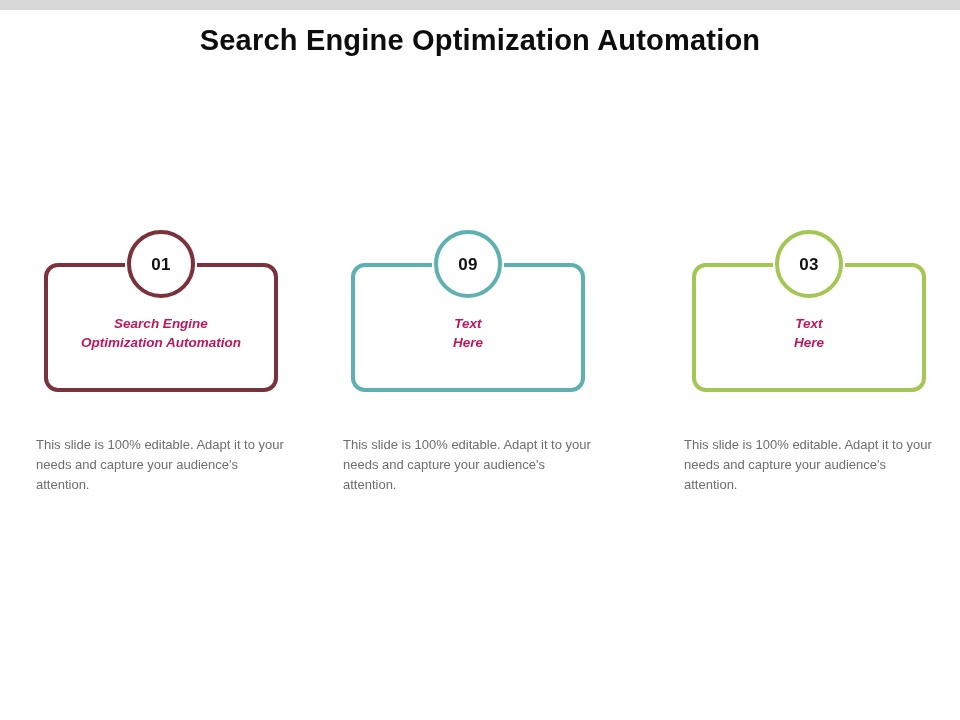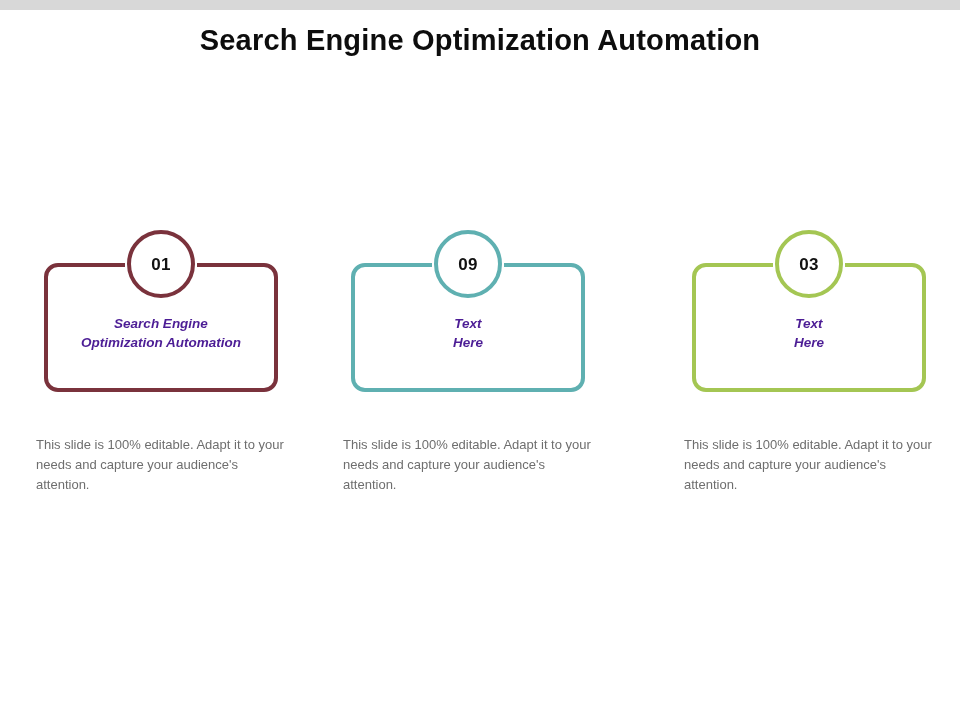--- a/index.html
+++ b/index.html
@@ -118,21 +118,21 @@
   .card-text {
     position: absolute;
     left: -6px;
     top: 84px;
     width: 262px;
     text-align: center;
     font-size: 13.5px;
     font-weight: 700;
     font-style: italic;
     line-height: 1.42;
-    color: #4c1d95;
+    color: #be185d;
     font-family: "Liberation Sans", sans-serif;
     white-space: pre-line;
   }
 
   
   .body-copy {
     position: absolute;
     top: 205px;
     left: 0px;
     width: 250px;

